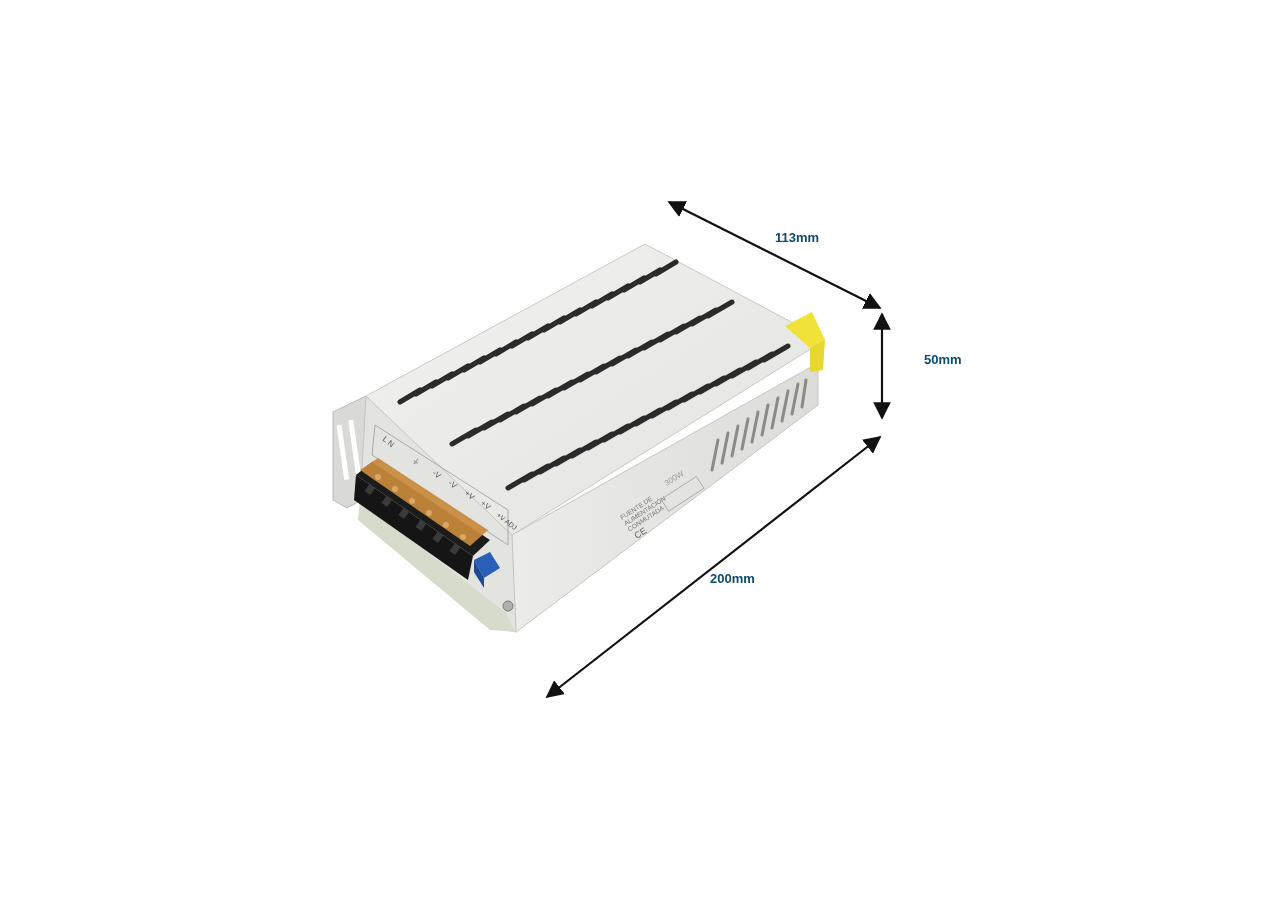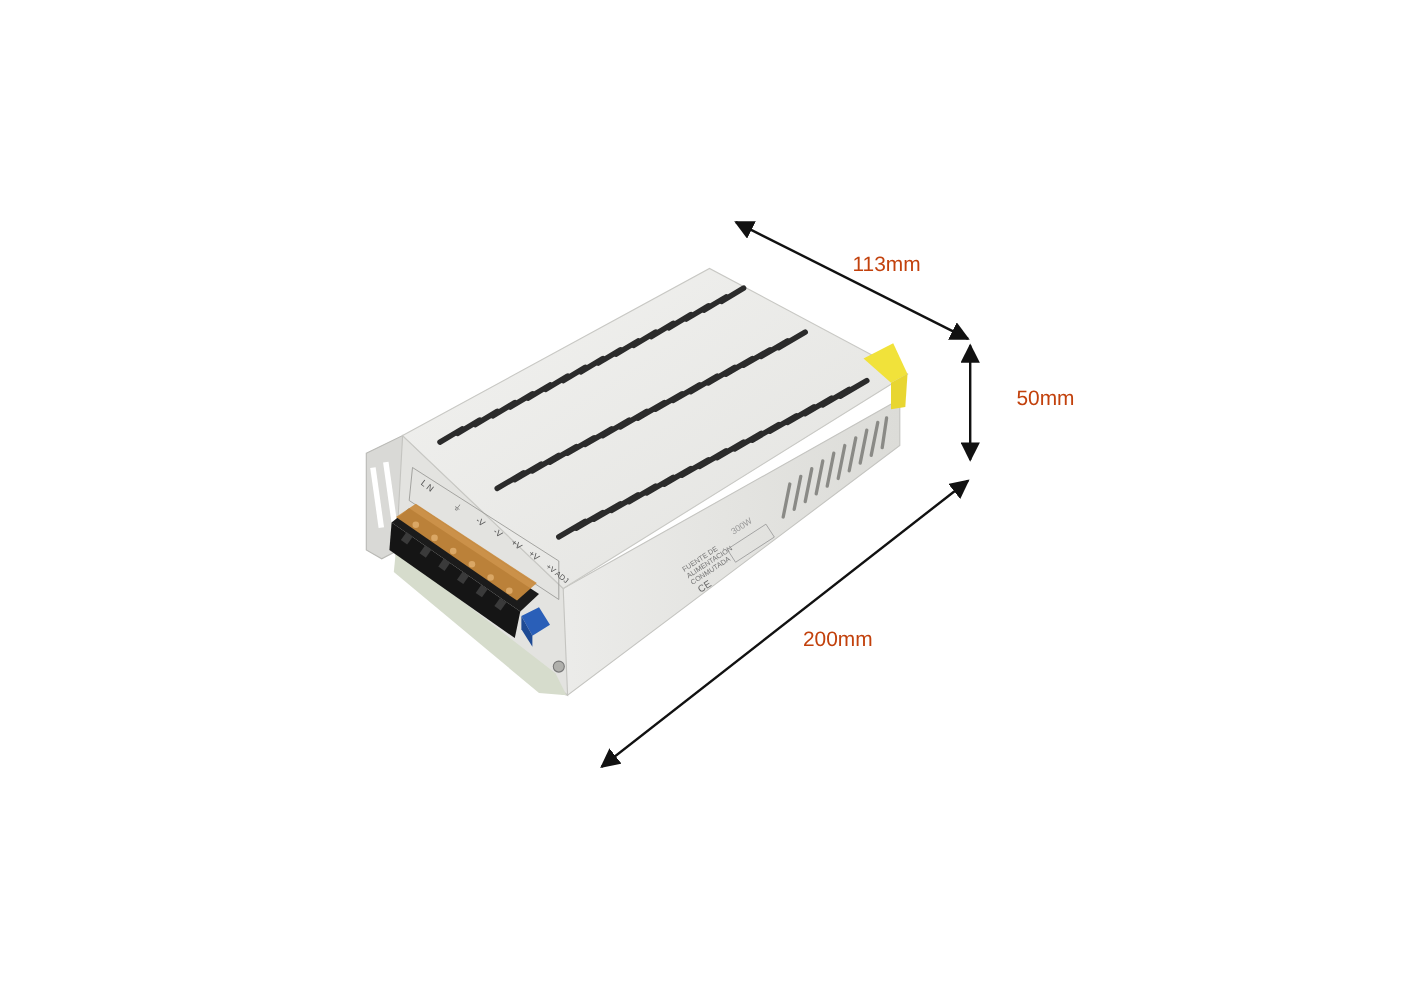--- a/index.html
+++ b/index.html
@@ -1,18 +1,18 @@
 <!DOCTYPE html>
 <html><head>
 <meta charset="utf-8">
 <style>
   html, body { margin:0; padding:0; background:#ffffff; }
   body { width:1280px; height:900px; position:relative; overflow:hidden; font-family:"Liberation Sans", sans-serif; }
   #stage { position:absolute; left:0; top:0; width:1280px; height:900px; }
-  .dim-label { position:absolute; font-family:"Liberation Sans", sans-serif; font-weight:normal; font-size:19px; color:#c2410c; white-space:nowrap; }
+  .dim-label { position:absolute; font-family:"Liberation Sans", sans-serif; font-weight:bold; font-size:13px; color:#0c4a6e; white-space:nowrap; }
 </style>
 </head>
 <body>
 
 <div id="stage">
   <svg width="1280" height="900" viewBox="0 0 1280 900" xmlns="http://www.w3.org/2000/svg">
     <defs>
       <marker id="ah" viewBox="0 0 10 10" refX="9" refY="5" markerWidth="8" markerHeight="8" orient="auto-start-reverse">
         <path d="M0,0 L10,5 L0,10 z" fill="#111"></path>
       </marker>
@@ -172,14 +172,14 @@
 
     <g stroke="#111" stroke-width="2.2" fill="none">
       <line x1="669" y1="202" x2="880" y2="308" marker-start="url(#ah)" marker-end="url(#ah)"></line>
       <line x1="882" y1="314" x2="882" y2="418" marker-start="url(#ah)" marker-end="url(#ah)"></line>
       <line x1="880" y1="437" x2="547" y2="697" marker-start="url(#ah)" marker-end="url(#ah)"></line>
     </g>
   </svg>
 
   <div class="dim-label" style="left:775px; top:230px;">113mm</div>
   <div class="dim-label" style="left:924px; top:352px;">50mm</div>
-  <div class="dim-label" style="left:730px; top:571px;">200mm</div>
+  <div class="dim-label" style="left:710px; top:571px;">200mm</div>
 </div>
 
 </body></html>

